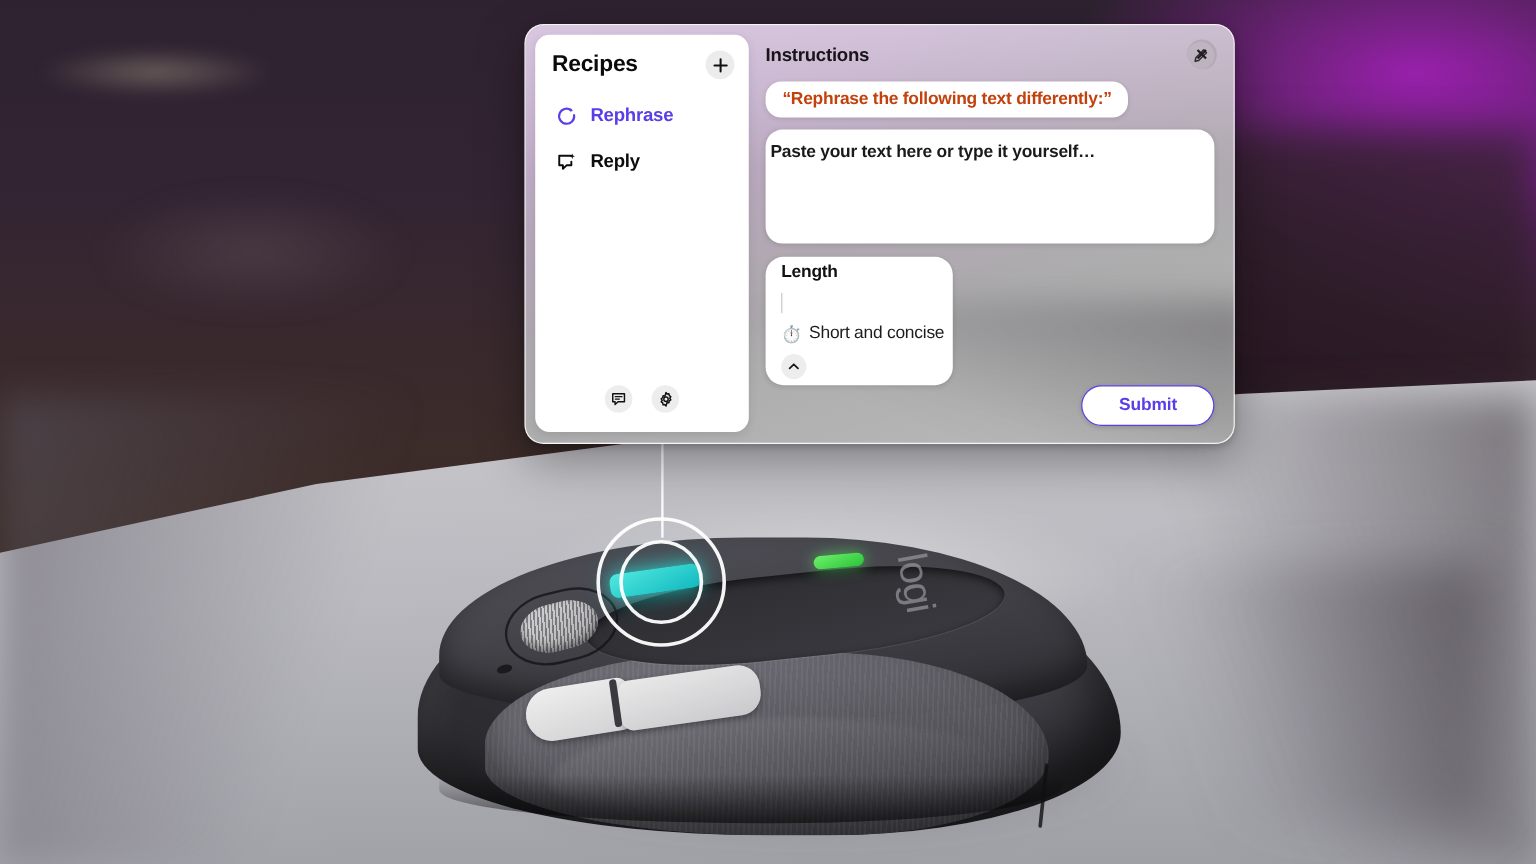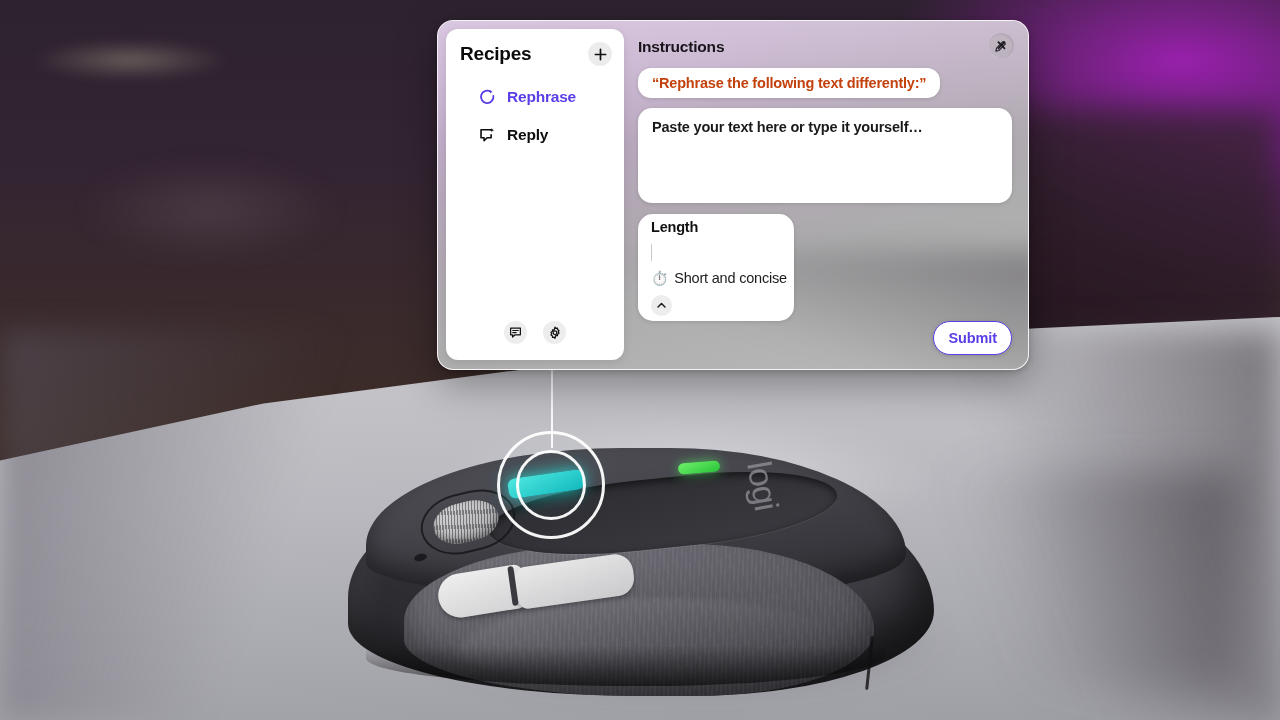--- a/index.html
+++ b/index.html
@@ -231,21 +231,21 @@
     padding:13px 12px 6px 14px;
   }
   .sb-title { font-size:19px; font-weight:bold; color:#0b0b0c; letter-spacing:-.2px; }
   .sb-add {
     width:24px; height:24px; border-radius:50%; background:#ececec;
     display:flex; align-items:center; justify-content:center; border:none; cursor:pointer;
   }
   .sb-list { padding:6px 0 0 0; flex:1; }
   .sb-item {
     display:flex; align-items:center; gap:10px;
-    padding:9px 12px 9px 31px; cursor:pointer;
+    padding:9px 12px 9px 16px; cursor:pointer;
   }
   .sb-item .lbl { font-size:15.5px; font-weight:bold; color:#0d0d0e; letter-spacing:-.2px; }
   .sb-item.active .lbl { color:#5b3ee8; }
   .sb-ico { width:20px; height:20px; display:flex; align-items:center; justify-content:center; flex:0 0 20px; }
   .sb-foot {
     display:flex; align-items:center; justify-content:center; gap:16px;
     padding:0 0 16px 0;
   }
   .sb-foot-btn {
     width:23px; height:23px; border-radius:50%; background:#ededed;
@@ -274,21 +274,21 @@
     line-height:1;
   }
   .prompt-pill {
     margin-top:10px; background:#fff; border-radius:13px;
     padding:7px 14px; font-size:14.5px; font-weight:bold; color:#c2410c;
     letter-spacing:-.2px; align-self:flex-start; cursor:text;
     box-shadow:0 1px 4px rgba(0,0,0,.12);
   }
   .textarea-box {
     margin-top:10px; background:#fff; border-radius:14px;
-    height:122px; padding:11px 14px; cursor:text;
+    height:122px; padding:11px 4px; cursor:text;
     box-shadow:0 1px 4px rgba(0,0,0,.12);
   }
   .textarea-ph { font-size:14.5px; font-weight:bold; color:#1a1a1a; letter-spacing:-.2px; }
   .sel-row { margin-top:11px; display:flex; }
   .sel {
     display:flex; align-items:flex-start; gap:9px;
     background:#fff; border-radius:15px;
     padding:5px 7px 5px 13px; cursor:pointer;
     box-shadow:0 1px 4px rgba(0,0,0,.12);
     flex-direction:column;
@@ -300,21 +300,21 @@
   .sel-chev {
     width:21px; height:21px; border-radius:50%; background:#ededed;
     display:flex; align-items:center; justify-content:center; border:none; cursor:pointer;
   }
   .bottom-row {
     margin-top:auto; display:flex; align-items:flex-end; justify-content:space-between;
   }
   .submit-btn {
     background:#fff; border:1.8px solid #5b3ee8; color:#5b3ee8;
     font-size:14.5px; font-weight:bold; letter-spacing:-.1px;
-    border-radius:20px; padding:8px 14px; cursor:pointer;
+    border-radius:20px; padding:8px 30px; cursor:pointer;
     box-shadow:0 1px 4px rgba(0,0,0,.15);
   }
 </style>
 </head>
 <body>
 
 <div id="photo">
   <div class="bg-base"></div>
   <div class="bg-haze"></div>
   <div class="bg-haze2"></div>

